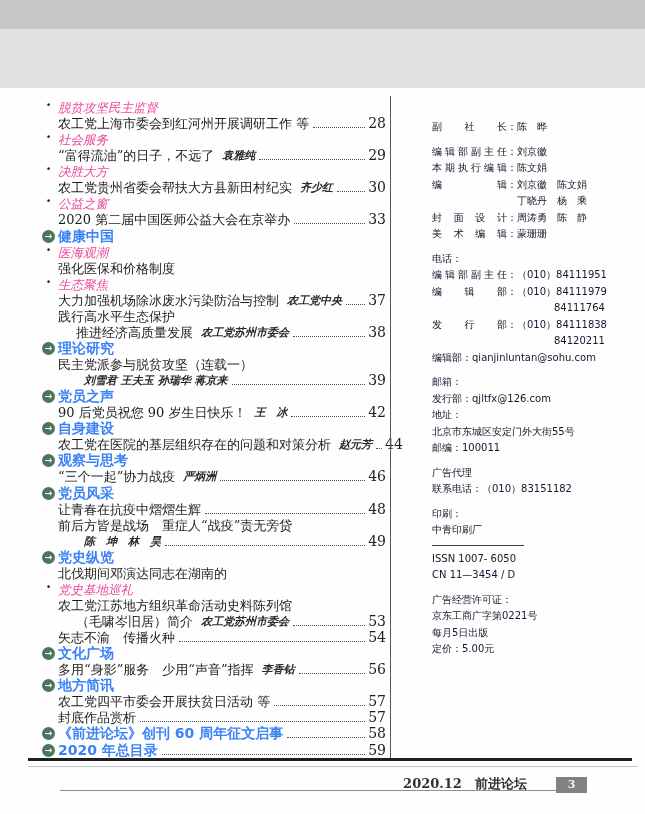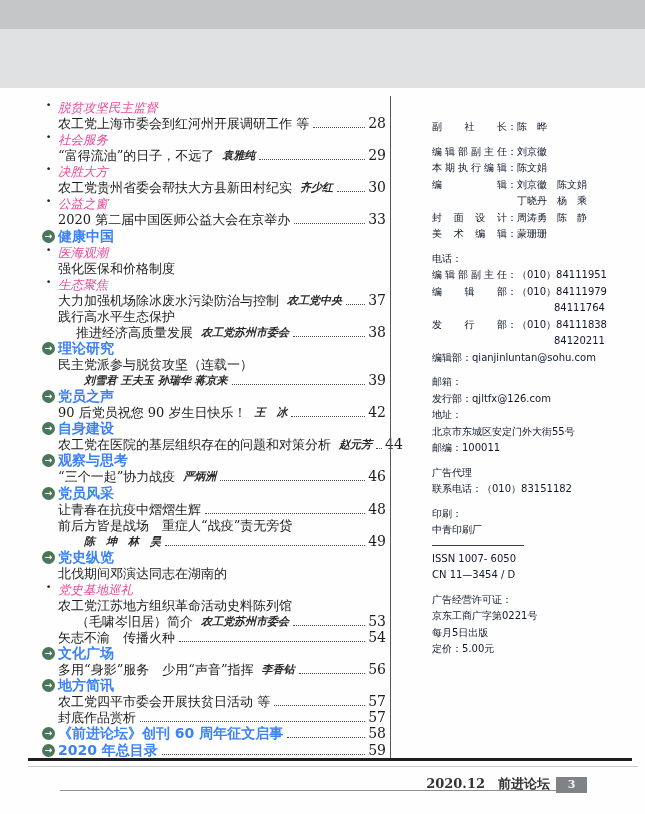--- a/index.html
+++ b/index.html
@@ -53,21 +53,21 @@
   .iline.gap{margin-top:8px;}
   .ilabel{display:inline-block;width:75px;text-align:justify;text-align-last:justify;
           text-justify:inter-character;}
   .icolon{display:inline-block;}
   .pad{padding-left:122px;}
   .irule{width:92px;height:0;border-top:1.5px solid #3c3e40;margin:6px 0 5px 0;}
 
   
   .footer-rule{position:absolute;left:60px;top:790px;width:527px;height:1px;background:#8e9093;}
   .footer-text{
-    position:absolute;left:380px;top:775px;width:170px;text-align:right;
+    position:absolute;left:380px;top:775px;width:170px;text-align:center;
     font-size:13px;font-weight:bold;color:#303235;white-space:nowrap;
   }
   .pagebox{
     position:absolute;left:556px;top:777px;width:31px;height:16px;background:#7f8386;
     color:#f2f2f2;font-size:11px;font-weight:bold;text-align:center;line-height:16px;
     font-family:"DejaVu Serif","Liberation Serif",serif;
   }
 </style>
 </head>
 <body>

